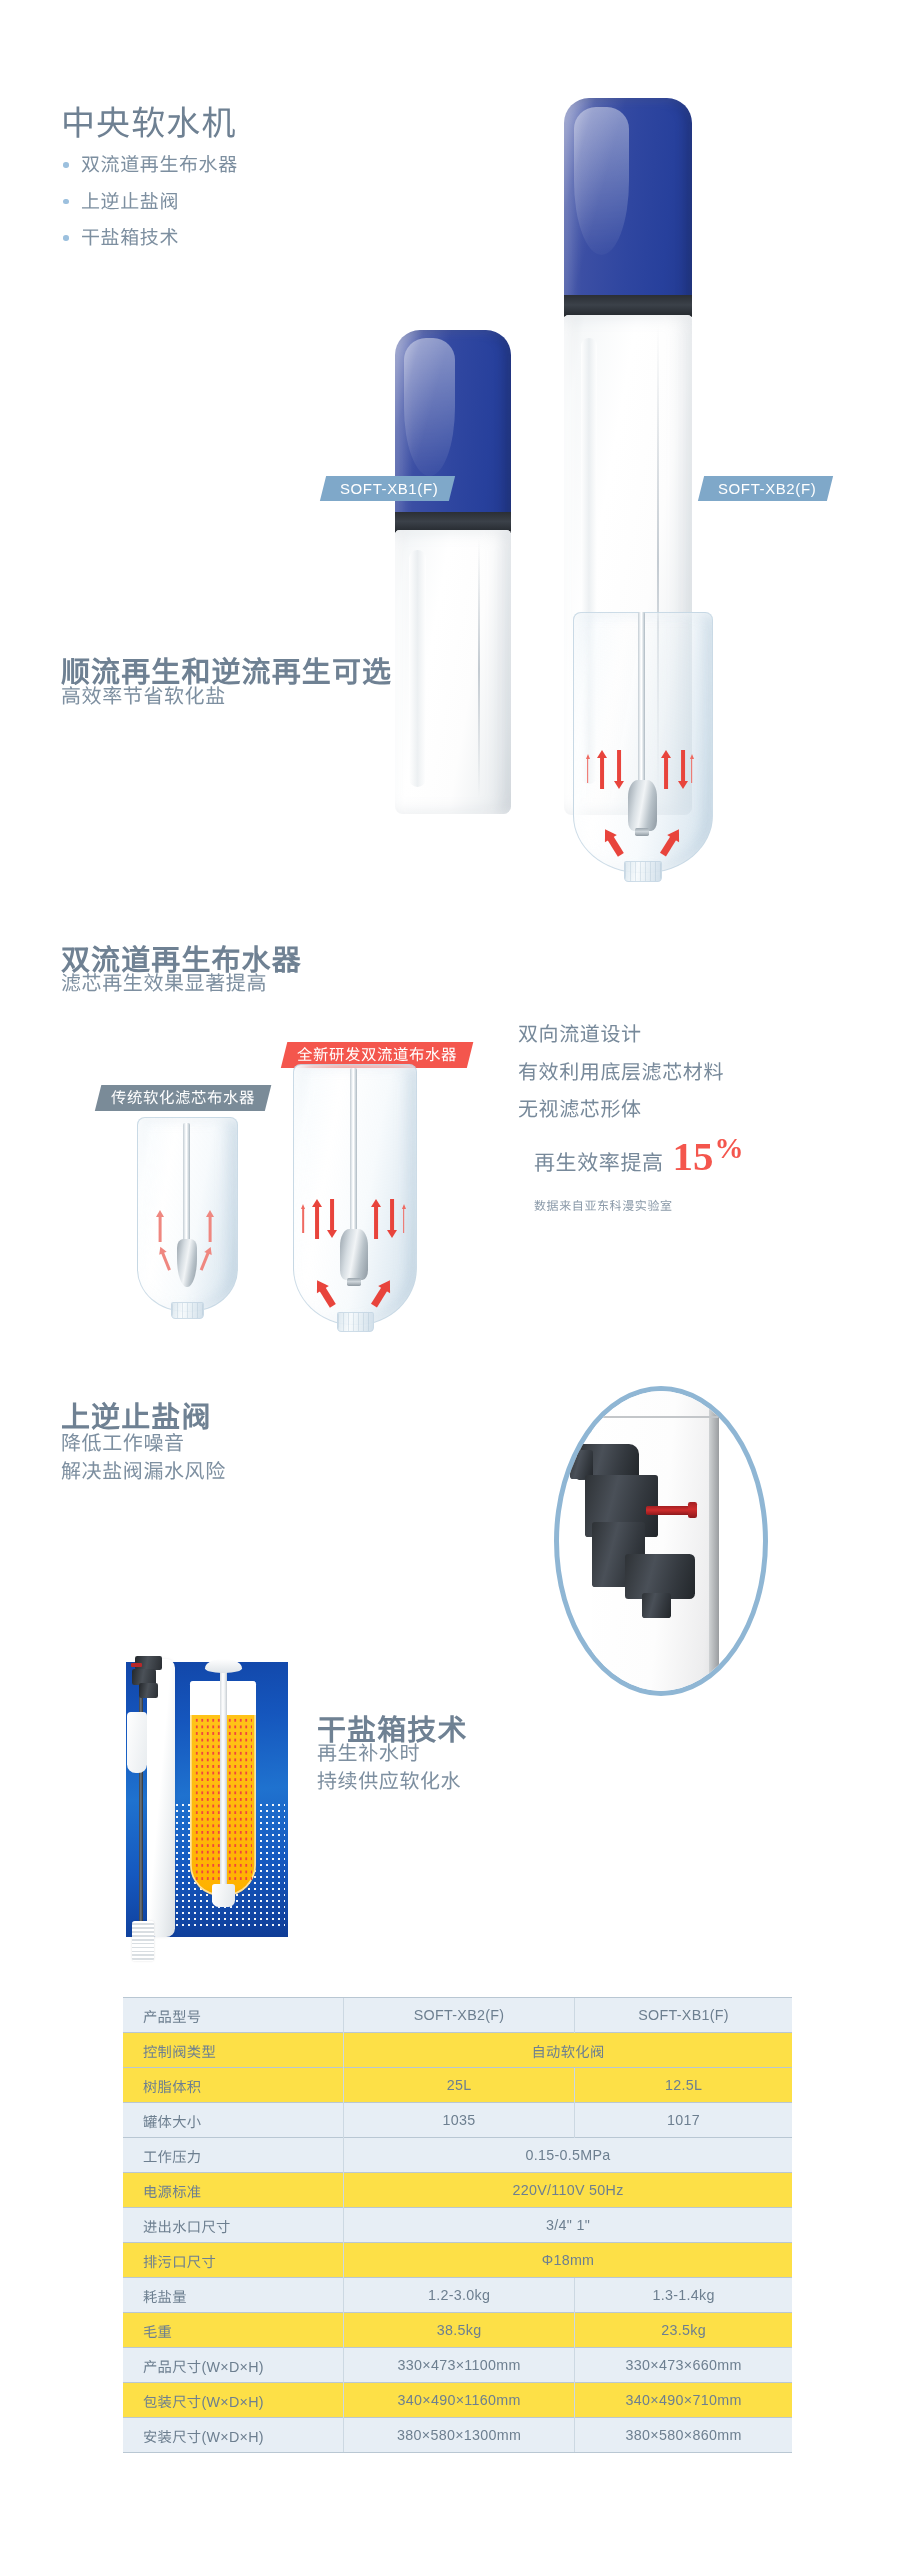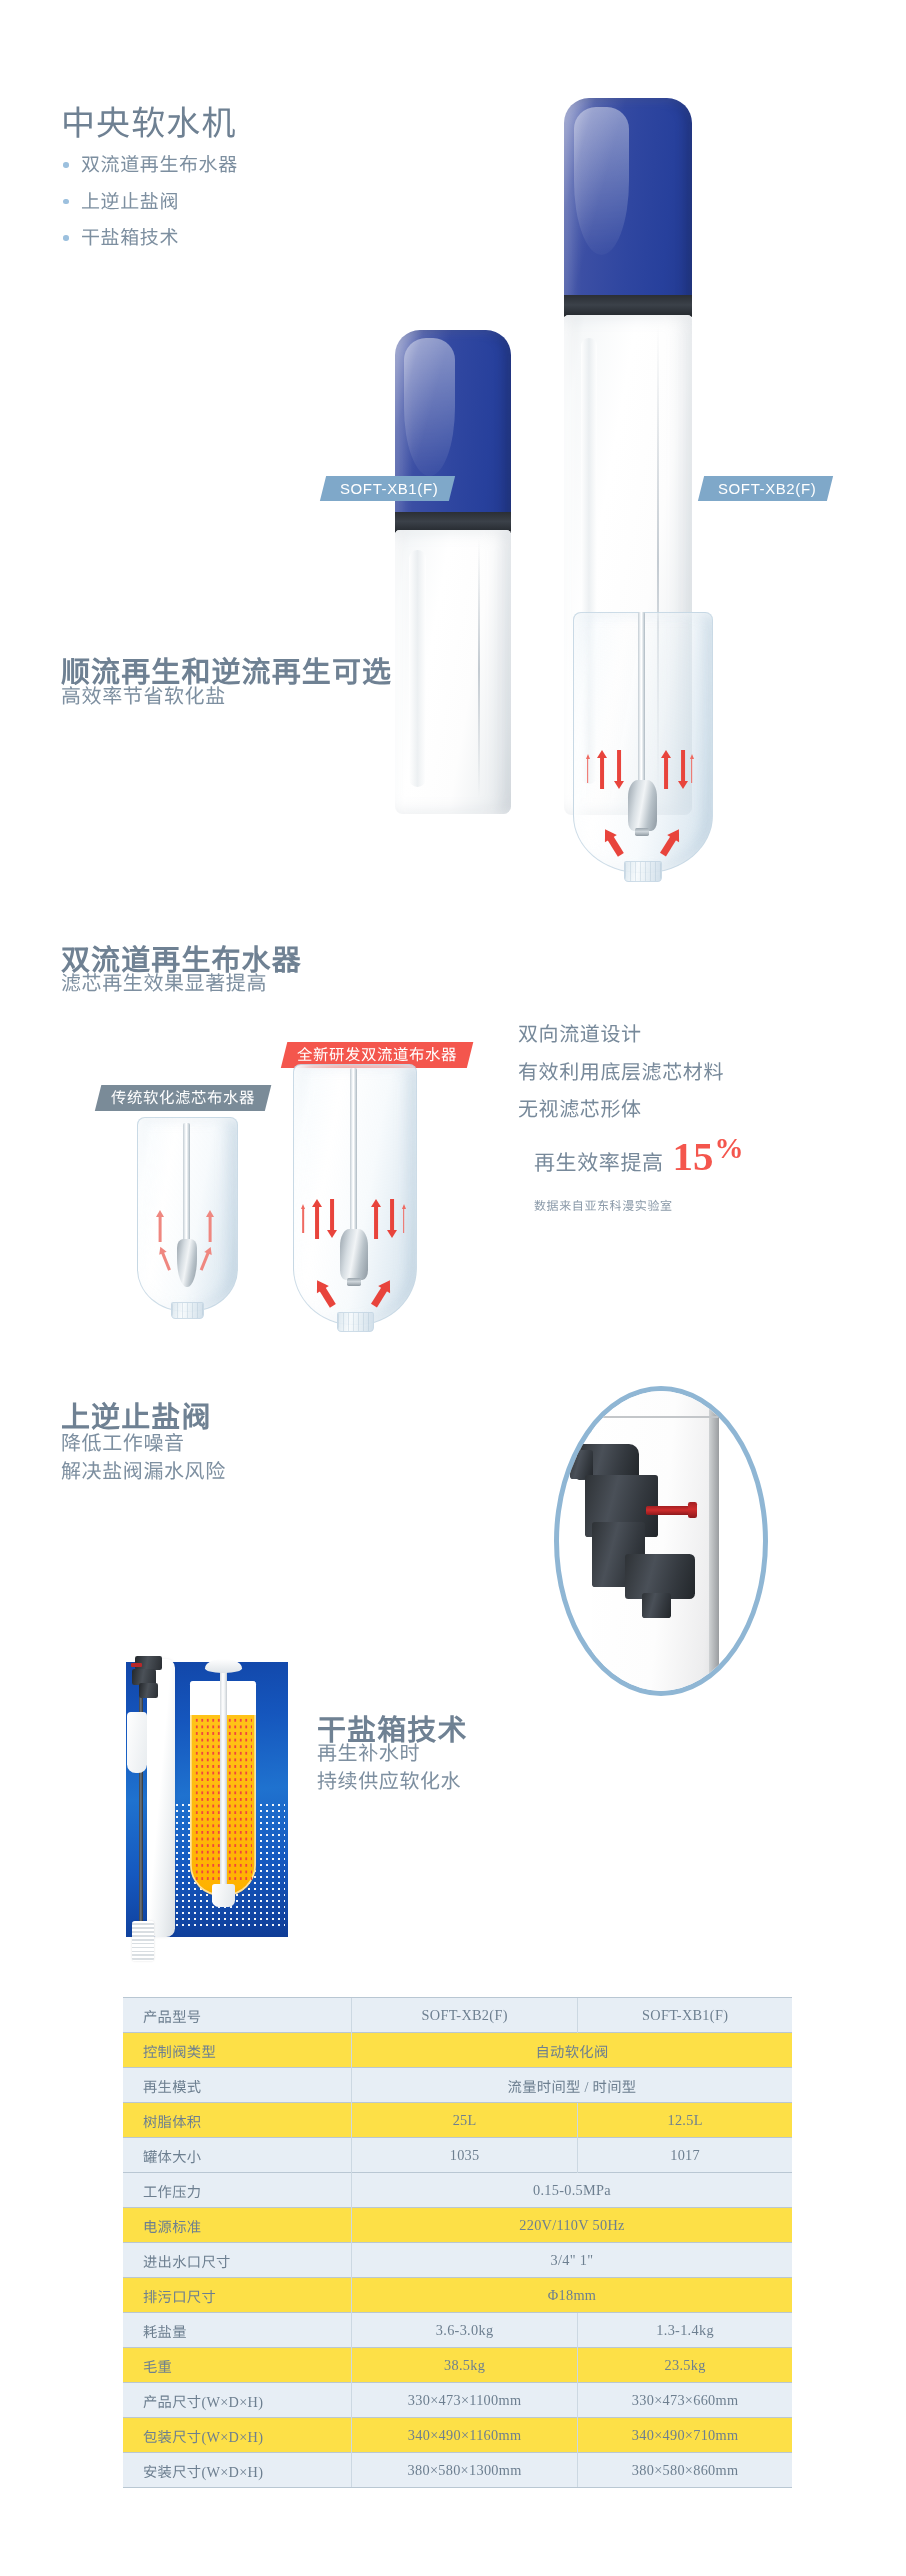--- a/index.html
+++ b/index.html
@@ -238,25 +238,25 @@
     box-shadow:0 0 2.2px rgba(0,0,0,.12);
   }
 
   
   #spec{
     position:absolute;left:123px;top:1997px;width:669px;
     border-collapse:collapse;
     font-size:14.3px;color:#6d7f90;
   }
   #spec td{
-    height:34px;padding:0 18px;
+    height:34px;padding:0 10px;
     border-top:1.1px solid #b9c7d3;
     border-left:1.1px solid #ccd8e2;
     text-align:center;vertical-align:middle;
-    letter-spacing:0.3px;white-space:nowrap;font-family:Liberation Serif, serif;
+    letter-spacing:0.3px;white-space:nowrap;
   }
   #spec td:first-child{
     border-left:none;text-align:left;padding-left:20px;width:190px;
   }
   #spec tr:last-child td{border-bottom:1.1px solid #b9c7d3;}
   #spec tr.odd td{background:#e7eef5;}
   #spec tr.even td{background:#fde047;}
   #spec td.span{text-align:center;}
 </style>
 </head>
@@ -498,24 +498,20 @@
     <tbody id="spec-body">
         <tr class="odd">
           <td>产品型号</td>
           <td>SOFT-XB2(F)</td>
           <td>SOFT-XB1(F)</td>
         </tr>
         <tr class="even">
           <td>控制阀类型</td>
           <td colspan="2" class="span">自动软化阀</td>
         </tr>
-        <tr class="odd">
-          <td>再生模式</td>
-          <td colspan="2" class="span">流量时间型 / 时间型</td>
-        </tr>
         <tr class="even">
           <td>树脂体积</td>
           <td>25L</td>
           <td>12.5L</td>
         </tr>
         <tr class="odd">
           <td>罐体大小</td>
           <td>1035</td>
           <td>1017</td>
         </tr>
@@ -530,21 +526,21 @@
         <tr class="odd">
           <td>进出水口尺寸</td>
           <td colspan="2" class="span">3/4"  1"</td>
         </tr>
         <tr class="even">
           <td>排污口尺寸</td>
           <td colspan="2" class="span">Φ18mm</td>
         </tr>
         <tr class="odd">
           <td>耗盐量</td>
-          <td>3.6-3.0kg</td>
+          <td>1.2-3.0kg</td>
           <td>1.3-1.4kg</td>
         </tr>
         <tr class="even">
           <td>毛重</td>
           <td>38.5kg</td>
           <td>23.5kg</td>
         </tr>
         <tr class="odd">
           <td>产品尺寸(W×D×H)</td>
           <td>330×473×1100mm</td>

